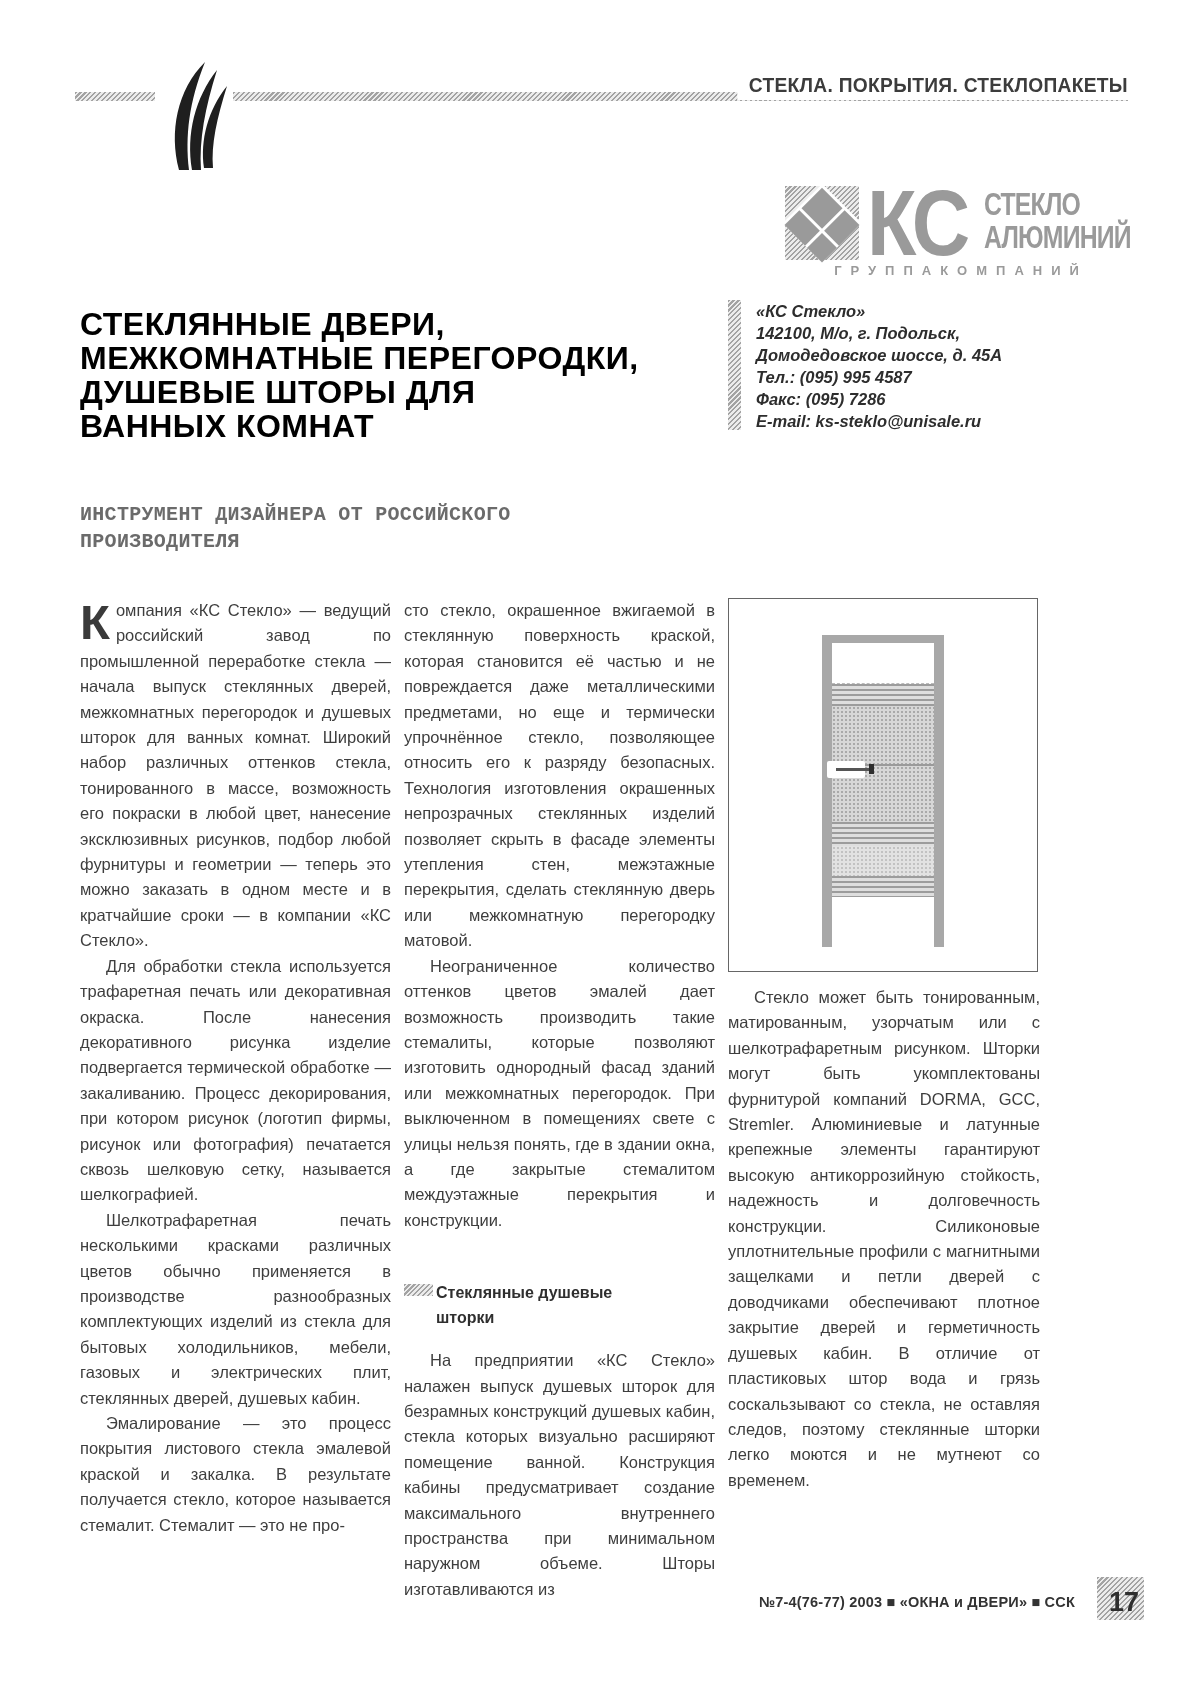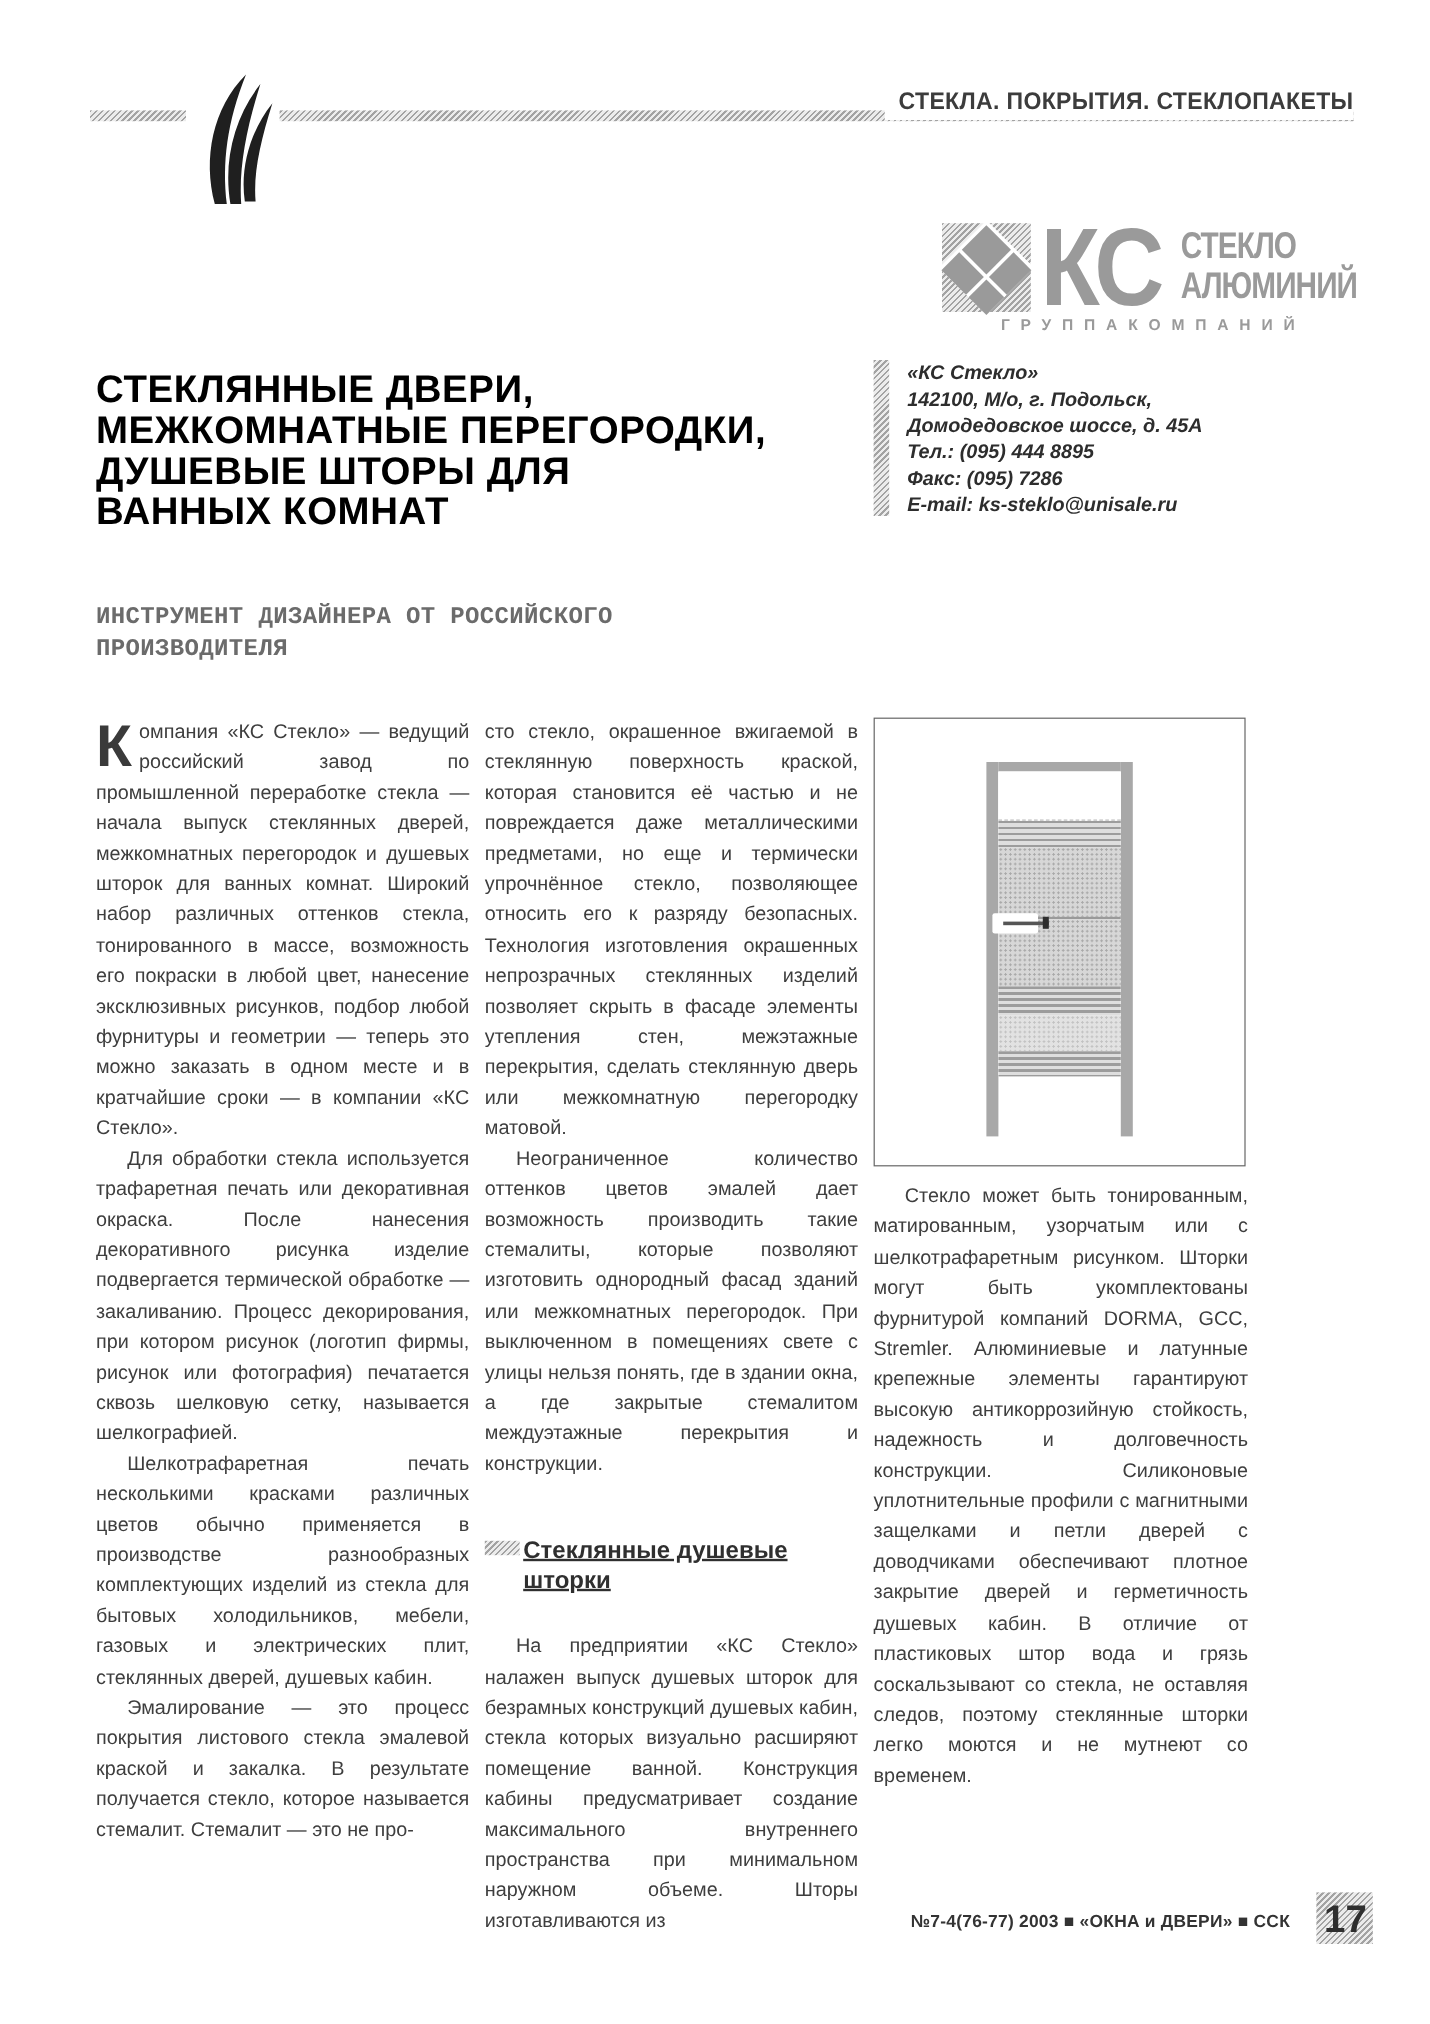--- a/index.html
+++ b/index.html
@@ -51,23 +51,23 @@
   
   .col{position:absolute;top:598px;width:311px;font-size:16.5px;line-height:25.4px;
        text-align:justify;color:#3e3e3e;}
   .col1{left:80px;} .col2{left:404px;} .col3{left:728px;width:312px;}
   .col p{margin:0;text-indent:26px;}
   .col p.noindent{text-indent:0;}
   .dropcap{float:left;font-size:49px;line-height:42px;font-weight:700;color:#3a3a3a;
            padding:3px 6px 0 0;text-indent:0;}
 
   
-  .section-heading{position:relative;margin:22px 0 30px;padding-left:32px;
-                   font-size:20px;line-height:25px;font-weight:700;color:#2f2f2f;
-                   text-align:left;white-space:pre-line;text-indent:0;text-decoration:underline;}
+  .section-heading{position:relative;margin:22px 0 18px;padding-left:32px;
+                   font-size:16px;line-height:25px;font-weight:700;color:#2f2f2f;
+                   text-align:left;white-space:pre-line;text-indent:0;}
   .sh-marker{position:absolute;left:0;top:29px;width:29px;height:12px;}
 
   
   .photo-box{position:relative;width:310px;height:374px;border:1px solid #666;
              box-sizing:border-box;background:#fff;margin-bottom:13px;}
   .door{position:absolute;left:50%;top:36px;transform:translateX(-50%);
         width:122px;height:312px;}
   .door-post-l,.door-post-r{position:absolute;top:0;width:10px;height:100%;background:#a8a8a8;}
   .door-post-l{left:0;} .door-post-r{right:0;}
   .door-top{position:absolute;left:10px;right:10px;top:0;height:8px;background:#a8a8a8;}
@@ -82,21 +82,21 @@
                background:#fff;border-radius:2px;}
   .door-lever{position:absolute;left:9px;top:7px;width:38px;height:3px;background:#555;}
   .door-knob{position:absolute;left:42px;top:3px;width:5px;height:10px;background:#2e2e2e;}
 
   
   .footer-line{position:absolute;top:1594px;right:117px;font-size:14.5px;
                font-weight:700;color:#333;letter-spacing:.2px;}
   .page-badge{position:absolute;left:1097px;top:1577px;width:47px;height:43px;
               display:flex;align-items:flex-end;justify-content:flex-end;
               box-sizing:border-box;padding:2px 5px;
-              font-size:32px;font-weight:700;color:#2e2e2e;}
+              font-size:27px;font-weight:700;color:#2e2e2e;}
 </style>
 </head>
 <body>
 
 <div class="page">
 
   <div class="header-rule hatch"></div>
   <div class="leaf-wrap">
     <svg width="70" height="112" viewBox="0 0 70 112">
       <path d="M20 110 C10 72 18 30 46 2 C30 42 26 76 30 110 Z" fill="#1f1f1f"></path>
@@ -134,21 +134,21 @@
 ВАННЫХ КОМНАТ</h1>
   <h2 class="article-subtitle">ИНСТРУМЕНТ ДИЗАЙНЕРА ОТ РОССИЙСКОГО
 ПРОИЗВОДИТЕЛЯ</h2>
 
   <div class="contact">
     <div class="contact-bar hatch"></div>
     <div class="contact-text">
       <div>«КС Стекло»</div>
       <div>142100, М/о, г. Подольск,</div>
       <div>Домодедовское шоссе, д. 45А</div>
-      <div>Тел.: (095) 444 8895</div>
+      <div>Тел.: (095) 995 4587</div>
       <div>Факс: (095) 7286</div>
       <div>E-mail: ks-steklo@unisale.ru</div>
     </div>
   </div>
 
   <div class="col col1">
     <p class="noindent">
       <span class="dropcap">К</span><span>омпания «КС Стекло» — ведущий российский завод по промышленной переработке стекла — начала выпуск стеклянных дверей, межкомнатных перегородок и душевых шторок для ванных комнат. Широкий набор различных оттенков стекла, тонированного в массе, возможность его покраски в любой цвет, нанесение эксклюзивных рисунков, подбор любой фурнитуры и геометрии — теперь это можно заказать в одном месте и в кратчайшие сроки — в компании «КС Стекло».</span>
     </p>
     <p>Для обработки стекла используется трафаретная печать или декоративная окраска. После нанесения декоративного рисунка изделие подвергается термической обработке — закаливанию. Процесс декорирования, при котором рисунок (логотип фирмы, рисунок или фотография) печатается сквозь шелковую сетку, называется шелкографией.</p>

